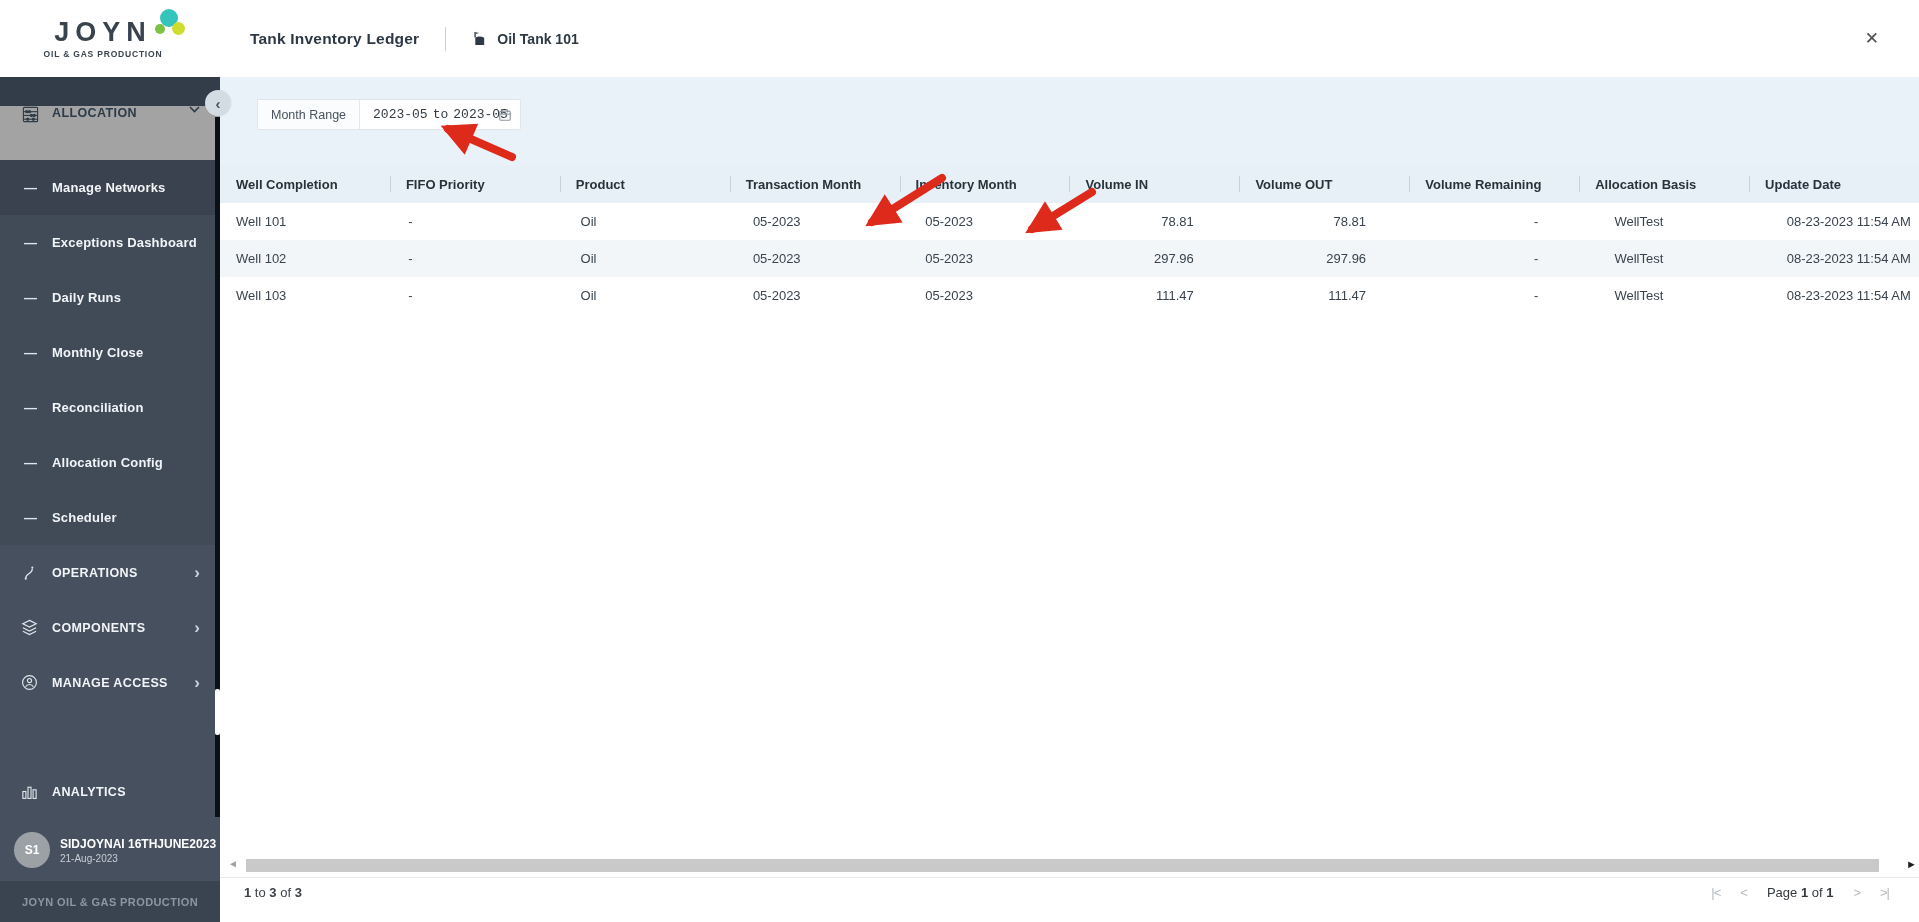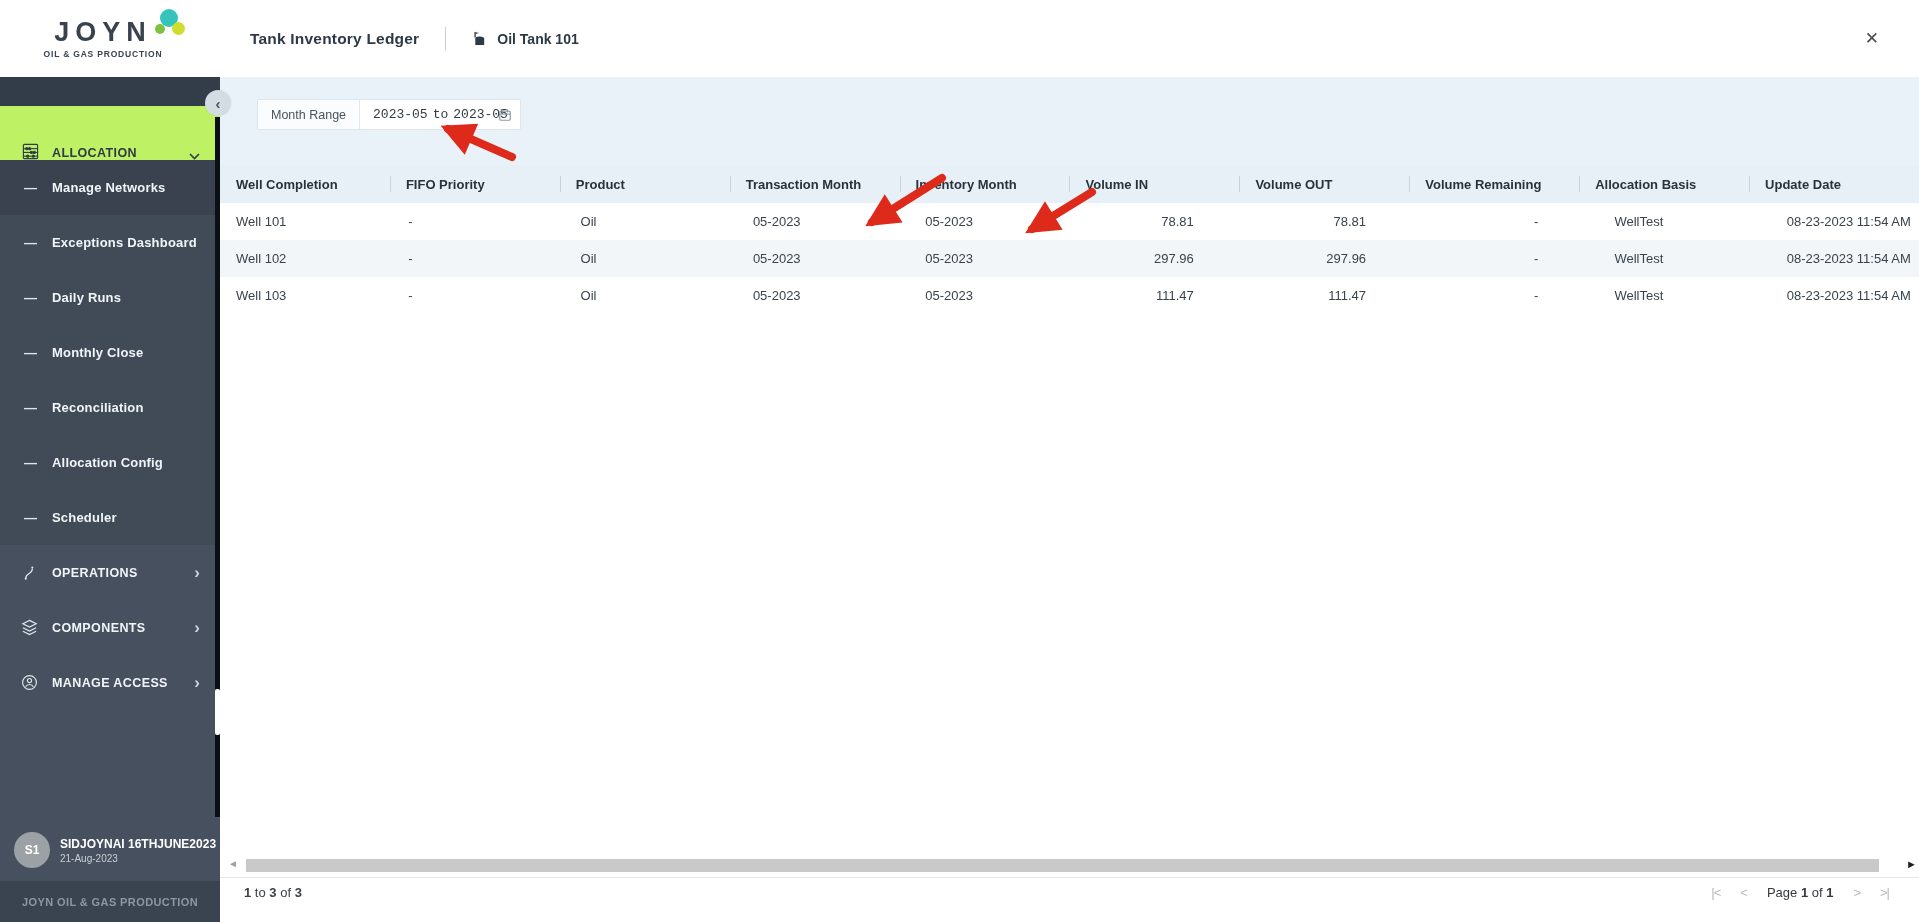--- a/index.html
+++ b/index.html
@@ -22,21 +22,21 @@
   
   .topbar { background:#fff; display:flex; align-items:center; padding:0 40px 0 30px; }
   .tb-title { font-size:15.5px; font-weight:bold; color:#2c3945; letter-spacing:0.2px; }
   .tb-divider { width:1px; height:24px; background:#c9ced3; margin:0 26px; }
   .tb-entity { display:flex; align-items:center; gap:10px; font-size:14px; font-weight:bold; color:#2c3945; }
   .tb-close { margin-left:auto; font-size:17px; color:#4a4f54; cursor:pointer; line-height:1; font-weight:normal; }
 
   
   .sidebar { background:#46505e; display:flex; flex-direction:column; position:relative; color:#eef2f6; }
   .sb-strip { height:29px; background:#333d49; flex:none; }
-  .sb-alloc { height:54px; background:#bef264; display:flex; align-items:flex-end; padding:0 20px 0 22px; gap:13px; cursor:pointer; flex:none; }
+  .sb-alloc { height:54px; background:#a3a3a3; display:flex; align-items:flex-start; padding:0 20px 0 22px; gap:13px; cursor:pointer; flex:none; }
   .sb-alloc-label { font-size:12.5px; font-weight:bold; color:#2c3b49; letter-spacing:0.4px; flex:1; }
   .sb-sub { background:#414b58; flex:none; }
   .sb-subitem { height:55px; display:flex; align-items:center; padding-left:24px; gap:15px; cursor:pointer; }
   .sb-subitem.active { background:#39424e; }
   .sb-dash { color:#dfe5ea; font-size:13px; font-weight:bold; }
   .sb-sublabel { font-size:13px; font-weight:bold; color:#f2f5f8; letter-spacing:0.2px; }
   .sb-section { height:55px; display:flex; align-items:center; padding:0 20px 0 21px; gap:14px; cursor:pointer; flex:none; }
   .sb-seclabel { font-size:12.5px; font-weight:bold; color:#f2f5f8; letter-spacing:0.4px; flex:1; }
   .sb-gap { flex:1; }
   .sb-user { height:62px; display:flex; align-items:center; gap:10px; padding-left:14px; cursor:pointer; flex:none; }
@@ -209,20 +209,30 @@
             <circle cx="9" cy="7" r="2.2"></circle>
             <path d="M4.9 13.6 a4.6 4.6 0 0 1 8.2 0"></path>
         </svg>
       </span>
       <span class="sb-seclabel">MANAGE ACCESS</span>
       <span class="chev-right">›</span>
     </div>
 
     <div class="sb-gap"></div>
 
+    <div class="sb-section">
+      <span style="display:flex">
+        <svg width="17" height="17" viewBox="0 0 18 18" fill="none" stroke="#dfe6ec" stroke-width="1.2">
+          <rect x="2" y="9" width="3.2" height="7.3"></rect>
+            <rect x="7.4" y="4.5" width="3.2" height="11.8"></rect>
+            <rect x="12.8" y="7.2" width="3.2" height="9.1"></rect>
+        </svg>
+      </span>
+      <span class="sb-seclabel">ANALYTICS</span>
+    </div>
 
     <div class="sb-user">
       <div class="avatar">S1</div>
       <div>
         <div class="user-name">SIDJOYNAI 16THJUNE2023</div>
         <div class="user-date">21-Aug-2023</div>
       </div>
     </div>
 
     <div class="sb-footer">JOYN OIL &amp; GAS PRODUCTION</div>

